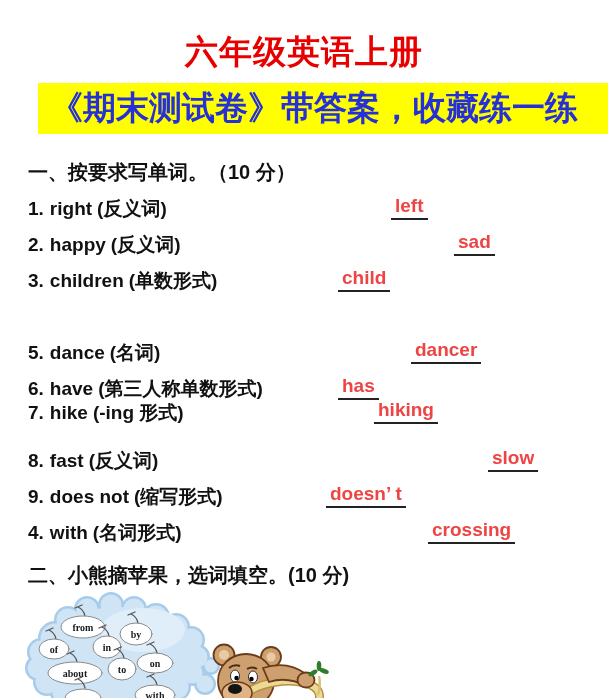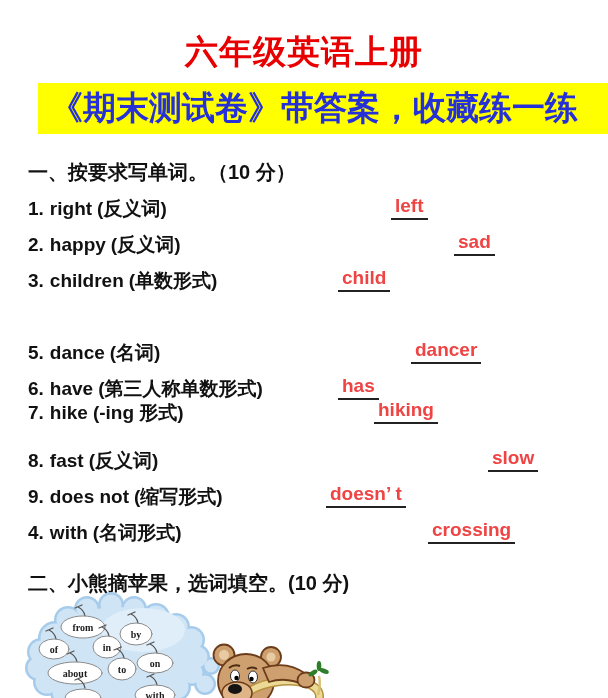--- a/index.html
+++ b/index.html
@@ -10,21 +10,21 @@
   .title{position:absolute;top:30px;left:0;width:608px;text-align:center;
          font-size:33px;font-weight:bold;color:#e80000;letter-spacing:1px;white-space:nowrap;}
 
   .banner{position:absolute;top:83px;left:38px;width:560px;height:51px;
           display:flex;align-items:center;justify-content:flex-start;padding-left:12px;}
   .banner-text{font-size:33px;font-weight:bold;color:#2531d6;white-space:nowrap;}
 
   .sec-heading{position:absolute;left:28px;font-size:20px;font-weight:bold;
                color:#111;white-space:nowrap;}
   #sec1-heading{top:159px;}
-  #sec2-heading{top:562px;margin-top:8px;}
+  #sec2-heading{top:562px;}
 
   .item{position:absolute;left:0;width:608px;height:27px;
         font-size:19px;font-weight:bold;color:#111;}
   .item .q{position:absolute;left:28px;top:0;white-space:nowrap;}
   .q-num{margin-right:6px;}
   .q-word{margin-right:5px;}
   .ans{position:absolute;top:-1px;color:#ef4444;padding:0 4px 1px 4px;
        border-bottom:2.5px solid #222;white-space:nowrap;}
 
   .illustration{position:absolute;left:25px;top:592px;width:320px;height:106px;}

